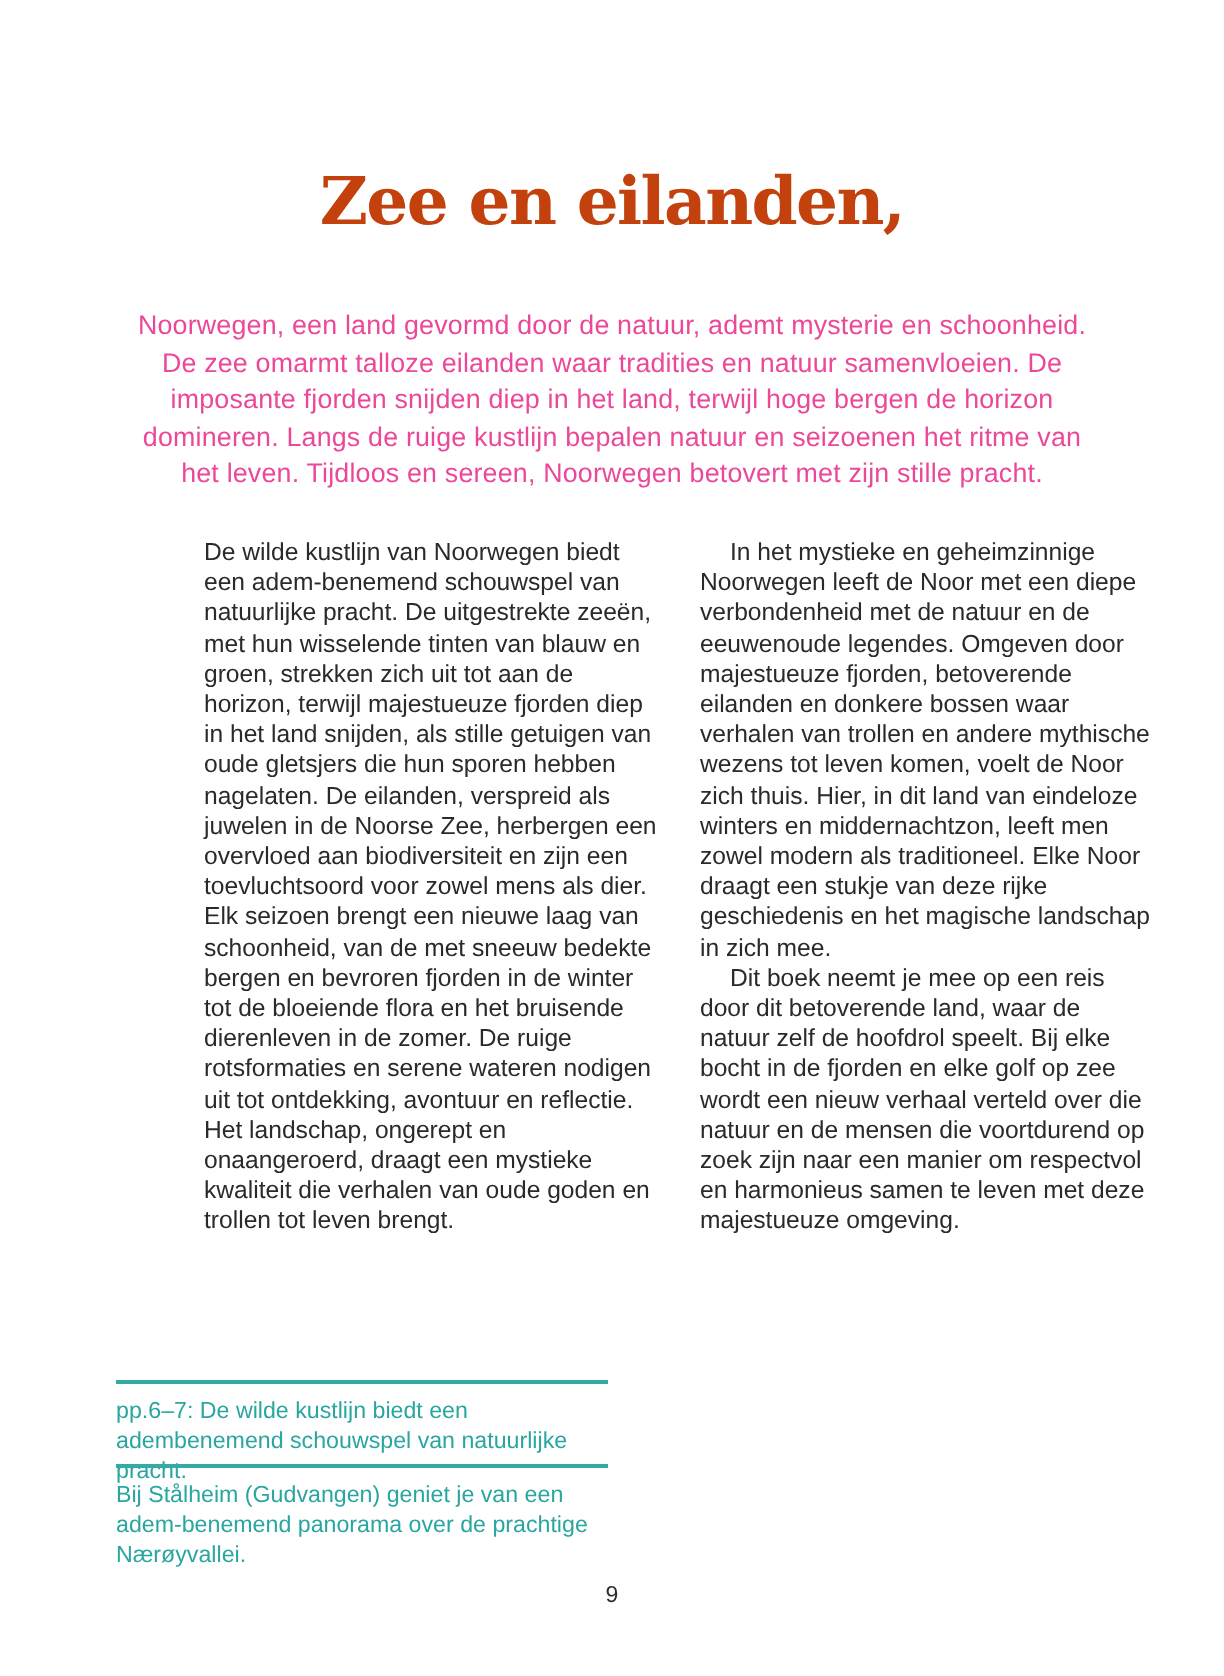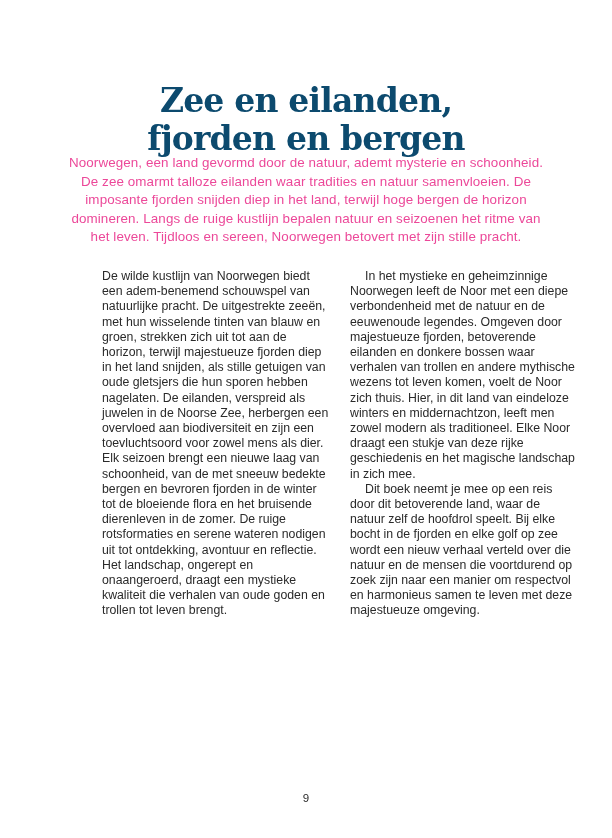--- a/index.html
+++ b/index.html
@@ -16,21 +16,21 @@
     position: absolute;
     top: 60px;
     left: 0;
     right: 0;
     text-align: center;
     font-family: "DejaVu Serif", serif;
     font-weight: bold;
     font-size: 33px;
     line-height: 38px;
     letter-spacing: -0.8px;
-    color: #0c4a6e;
+    color: #c2410c;
   }
   .title span { display: block; }
   .intro {
     position: absolute;
     top: 154px;
     left: 64px;
     right: 64px;
     text-align: center;
     font-size: 13.4px;
     line-height: 18.6px;
@@ -77,31 +77,32 @@
     color: #2b2b2b;
   }
 </style>
 </head>
 <body>
 
 <div class="page">
 
   <h1 class="title">
     <span>Zee en eilanden,</span>
-    <span>fjorden en bergen</span>
   </h1>
 
   <div class="intro">Noorwegen, een land gevormd door de natuur, ademt mysterie en schoonheid. De zee omarmt talloze eilanden waar tradities en natuur samenvloeien. De imposante fjorden snijden diep in het land, terwijl hoge bergen de horizon domineren. Langs de ruige kustlijn bepalen natuur en seizoenen het ritme van het leven. Tijdloos en sereen, Noorwegen betovert met zijn stille pracht.</div>
 
   <div class="columns">
     <div class="col left">
       <p>De wilde kustlijn van Noorwegen biedt een adem-benemend schouwspel van natuurlijke pracht. De uitgestrekte zeeën, met hun wisselende tinten van blauw en groen, strekken zich uit tot aan de horizon, terwijl majestueuze fjorden diep in het land snijden, als stille getuigen van oude gletsjers die hun sporen hebben nagelaten. De eilanden, verspreid als juwelen in de Noorse Zee, herbergen een overvloed aan biodiversiteit en zijn een toevluchtsoord voor zowel mens als dier. Elk seizoen brengt een nieuwe laag van schoonheid, van de met sneeuw bedekte bergen en bevroren fjorden in de winter tot de bloeiende flora en het bruisende dierenleven in de zomer. De ruige rotsformaties en serene wateren nodigen uit tot ontdekking, avontuur en reflectie. Het landschap, ongerept en onaangeroerd, draagt een mystieke kwaliteit die verhalen van oude goden en trollen tot leven brengt.</p>
     </div>
     <div class="col right">
       <p>In het mystieke en geheimzinnige Noorwegen leeft de Noor met een diepe verbondenheid met de natuur en de eeuwenoude legendes. Omgeven door majestueuze fjorden, betoverende eilanden en donkere bossen waar verhalen van trollen en andere mythische wezens tot leven komen, voelt de Noor zich thuis. Hier, in dit land van eindeloze winters en middernachtzon, leeft men zowel modern als traditioneel. Elke Noor draagt een stukje van deze rijke geschiedenis en het magische landschap in zich mee.</p>
       <p>Dit boek neemt je mee op een reis door dit betoverende land, waar de natuur zelf de hoofdrol speelt. Bij elke bocht in de fjorden en elke golf op zee wordt een nieuw verhaal verteld over die natuur en de mensen die voortdurend op zoek zijn naar een manier om respectvol en harmonieus samen te leven met deze majestueuze omgeving.</p>
     </div>
   </div>
 
+  <div class="caption caption-1">pp.6–7: De wilde kustlijn biedt een adembenemend schouwspel van natuurlijke pracht.</div>
+  <div class="caption caption-2">Bij Stålheim (Gudvangen) geniet je van een adem-benemend panorama over de prachtige Nærøyvallei.</div>
 
   <div class="page-number">9</div>
 
 </div>
 
 </body></html>

